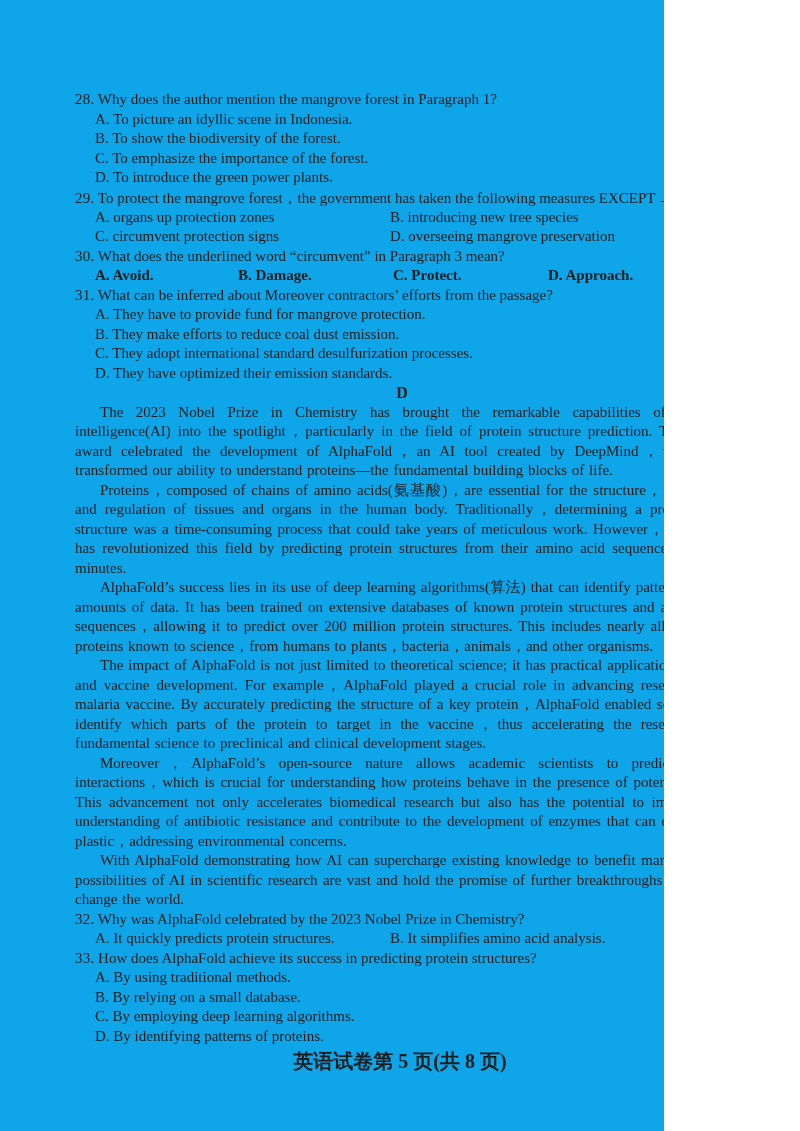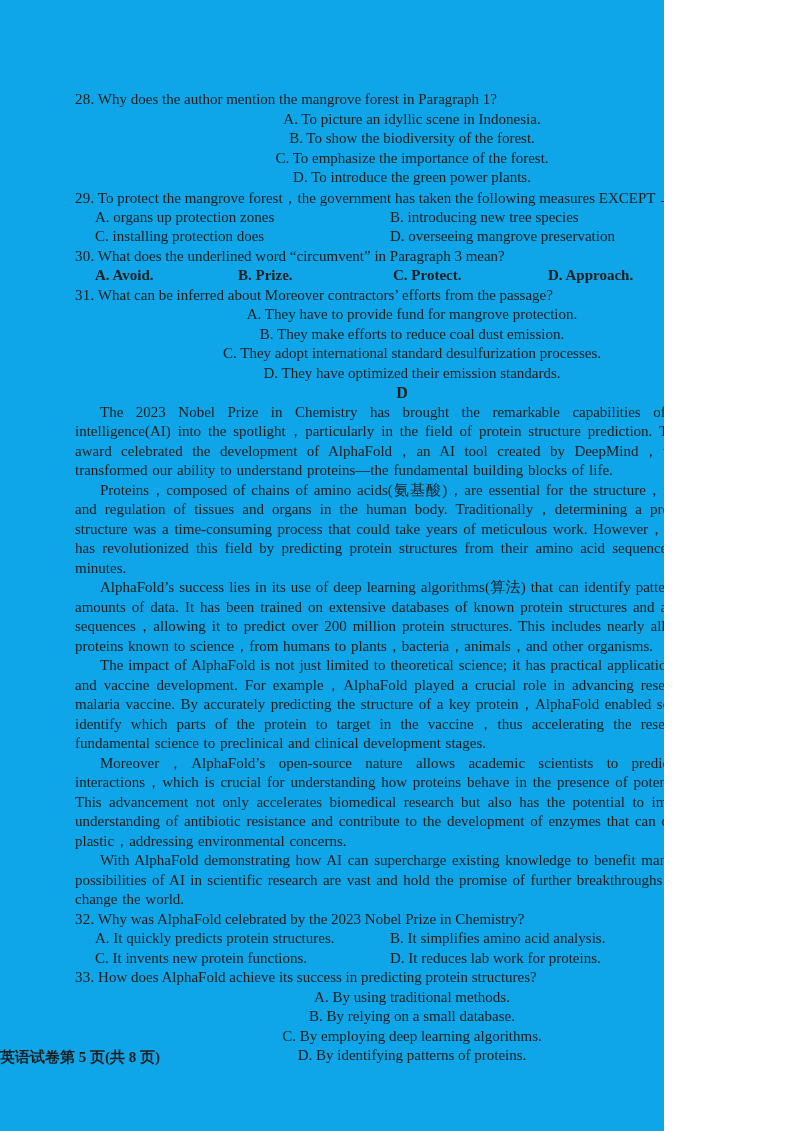--- a/index.html
+++ b/index.html
@@ -12,21 +12,21 @@
     overflow:hidden;
   }
   .content{
     position:absolute;
     left:75px;top:90px;
     width:654px;
     font-size:15px;
   }
   .line{line-height:19.5px;white-space:nowrap;}
   .q .qnum{letter-spacing:0.2px;}
-  .opt{padding-left:20px;text-align:center;}
+  .opt{padding-left:20px;}
   .row2{display:flex;padding-left:20px;}
   .row2 .c1{width:295px;}
   .row2 .c2{flex:1;}
   .row4{display:flex;padding-left:20px;font-weight:bold;}
   .row4 .c1{width:143px;}
   .row4 .c2{width:155px;}
   .row4 .c3{width:155px;}
   .row4 .c4{flex:1;}
   .blank{
     display:inline-block;
@@ -43,23 +43,23 @@
   .para{
     text-align:justify;
     text-indent:25px;
     line-height:19.5px;
     white-space:normal;
     word-spacing:1px;
   }
   .footer{
     position:absolute;
     left:0;top:1048px;width:800px;
-    text-align:left;
+    text-align:center;
     font-weight:bold;
-    font-size:15px;
+    font-size:20px;
     font-family:"Liberation Serif","DejaVu Serif",serif;
     color:#1d1d1d;
   }
 </style>
 </head>
 <body>
 
 <div class="page">
   <main class="content">
 
@@ -68,28 +68,28 @@
     <div class="line opt">B. To show the biodiversity of the forest.</div>
     <div class="line opt">C. To emphasize the importance of the forest.</div>
     <div class="line opt">D. To introduce the green power plants.</div>
 
     <div class="line q"><span class="qnum">29.</span> <span>To protect the mangrove forest，the government has taken the following measures EXCEPT</span><span class="blank"></span><span>.</span></div>
     <div class="line row2">
       <span class="c1">A. organs up protection zones</span>
       <span class="c2">B. introducing new tree species</span>
     </div>
     <div class="line row2">
-      <span class="c1">C. installing protection does</span>
+      <span class="c1">C. circumvent protection signs</span>
       <span class="c2">D. overseeing mangrove preservation</span>
     </div>
 
     <div class="line q"><span class="qnum">30.</span> <span>What does the underlined word “circumvent” in Paragraph 3 mean?</span></div>
     <div class="line row4">
       <span class="c1">A. Avoid.</span>
-      <span class="c2">B. Prize.</span>
+      <span class="c2">B. Damage.</span>
       <span class="c3">C. Protect.</span>
       <span class="c4">D. Approach.</span>
     </div>
 
     <div class="line q"><span class="qnum">31.</span> <span>What can be inferred about Moreover contractors’ efforts from the passage?</span></div>
     <div class="line opt">A. They have to provide fund for mangrove protection.</div>
     <div class="line opt">B. They make efforts to reduce coal dust emission.</div>
     <div class="line opt">C. They adopt international standard desulfurization processes.</div>
     <div class="line opt">D. They have optimized their emission standards.</div>
 
@@ -99,24 +99,20 @@
     <p class="para" style="margin:0">AlphaFold’s success lies in its use of deep learning algorithms(算法) that can identify patterns in vast amounts of data. It has been trained on extensive databases of known protein structures and amino acid sequences，allowing it to predict over 200 million protein structures. This includes nearly all cataloged proteins known to science，from humans to plants，bacteria，animals，and other organisms.</p>
     <p class="para" style="margin:0">The impact of AlphaFold is not just limited to theoretical science; it has practical applications in drug and vaccine development. For example，AlphaFold played a crucial role in advancing research for a malaria vaccine. By accurately predicting the structure of a key protein，AlphaFold enabled scientists to identify which parts of the protein to target in the vaccine，thus accelerating the research from fundamental science to preclinical and clinical development stages.</p>
     <p class="para" style="margin:0">Moreover，AlphaFold’s open-source nature allows academic scientists to predict protein interactions，which is crucial for understanding how proteins behave in the presence of potential drugs. This advancement not only accelerates biomedical research but also has the potential to improve our understanding of antibiotic resistance and contribute to the development of enzymes that can decompose plastic，addressing environmental concerns.</p>
     <p class="para" style="margin:0">With AlphaFold demonstrating how AI can supercharge existing knowledge to benefit mankind，the possibilities of AI in scientific research are vast and hold the promise of further breakthroughs that could change the world.</p>
 
     <div class="line q"><span class="qnum">32.</span> <span>Why was AlphaFold celebrated by the 2023 Nobel Prize in Chemistry?</span></div>
     <div class="line row2">
       <span class="c1">A. It quickly predicts protein structures.</span>
       <span class="c2">B. It simplifies amino acid analysis.</span>
     </div>
-    <div class="line row2">
-      <span class="c1">C. It invents new protein functions.</span>
-      <span class="c2">D. It reduces lab work for proteins.</span>
-    </div>
 
     <div class="line q"><span class="qnum">33.</span> <span>How does AlphaFold achieve its success in predicting protein structures?</span></div>
     <div class="line opt">A. By using traditional methods.</div>
     <div class="line opt">B. By relying on a small database.</div>
     <div class="line opt">C. By employing deep learning algorithms.</div>
     <div class="line opt">D. By identifying patterns of proteins.</div>
 
   </main>
 
   <div class="footer">英语试卷第 5 页(共 8 页)</div>

